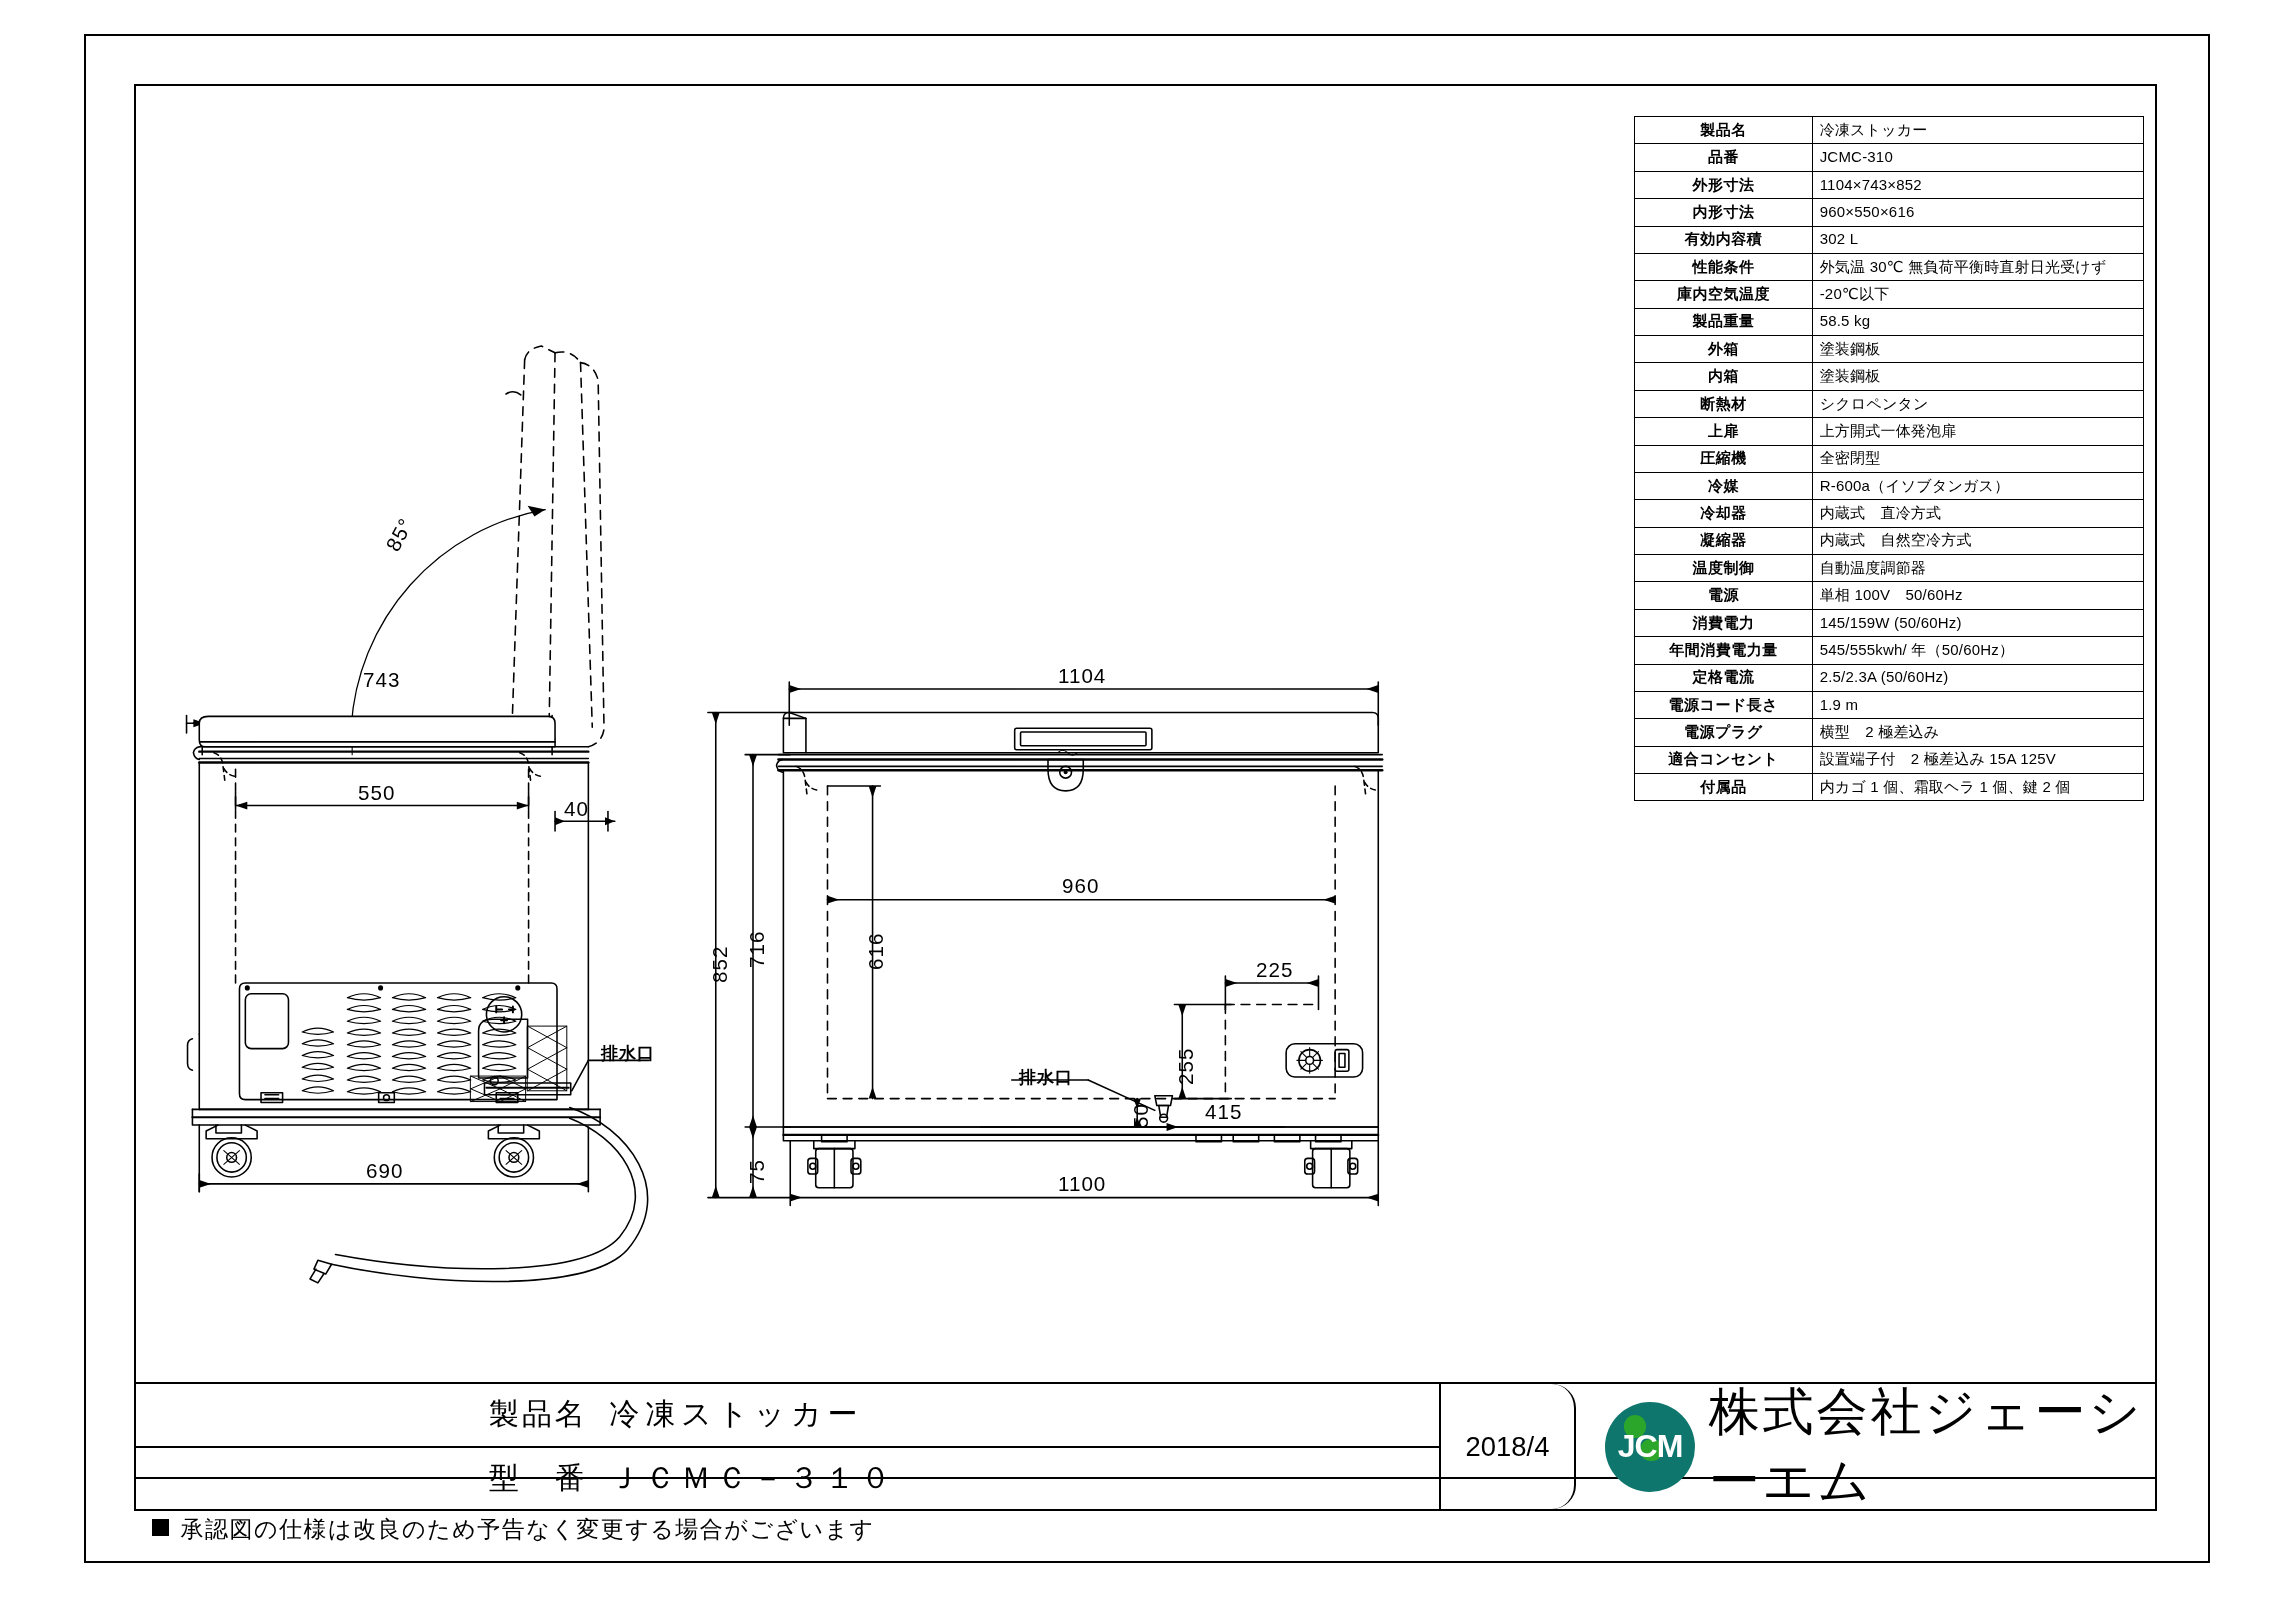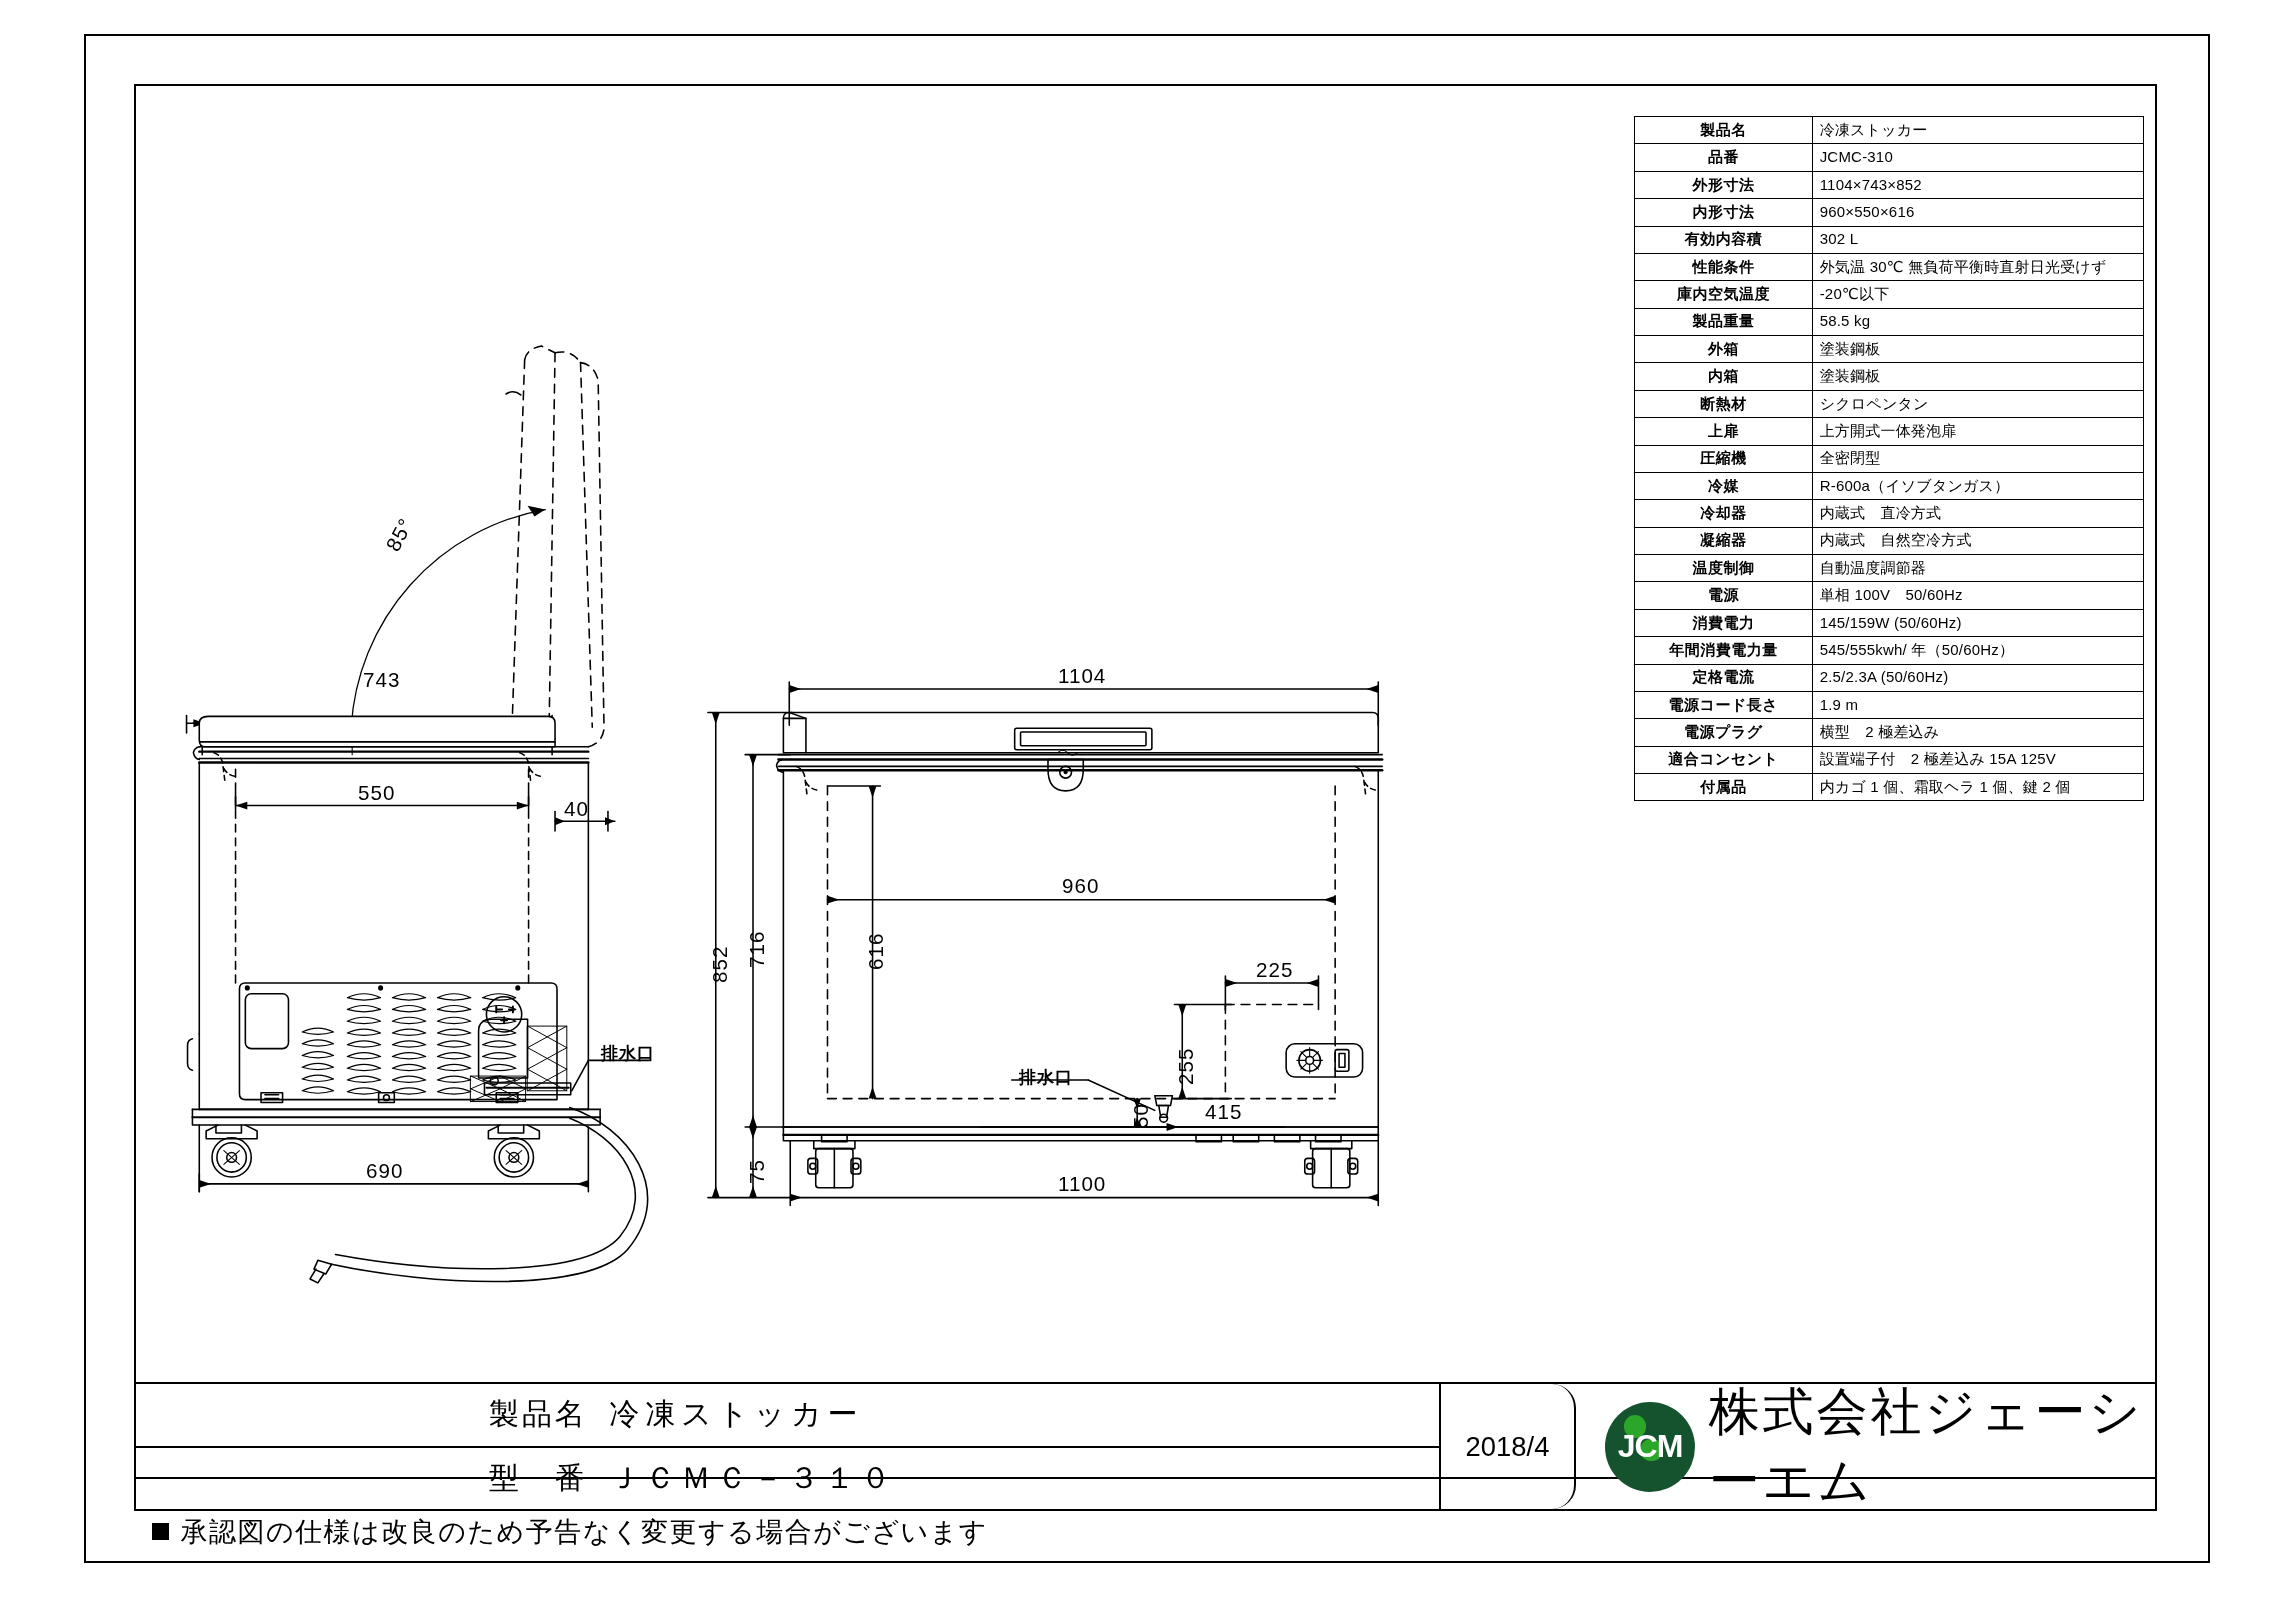--- a/index.html
+++ b/index.html
@@ -111,21 +111,21 @@
     display: flex;
     align-items: center;
     padding-left: 29px;
     box-sizing: border-box;
   }
   #jcm-logo {
     position: relative;
     width: 90px;
     height: 90px;
     border-radius: 50%;
-    background: #14532d;
+    background: #0f766e;
     flex: none;
     margin-right: 13.7px;
     text-decoration: underline;
   }
   #jcm-logo .dot-a {
     position: absolute;
     left: 18.6px; top: 13.7px;
     width: 22.5px; height: 22.5px;
     border-radius: 50%;
     background: #2ba62b;
@@ -153,21 +153,21 @@
   #company-name {
     font-size: 51px;
     letter-spacing: 2.9px;
     font-weight: 500;
   }
   
   #footer-note {
     position: absolute;
     left: 152px;
     top: 1514px;
-    font-size: 27px;
+    font-size: 23px;
     letter-spacing: 1.5px;
     white-space: nowrap;
   }
   #footer-note .sq {
     display: inline-block;
     width: 16.7px; height: 16.7px;
     background: #000;
     margin-right: 11.8px;
     vertical-align: 1px;
   }

